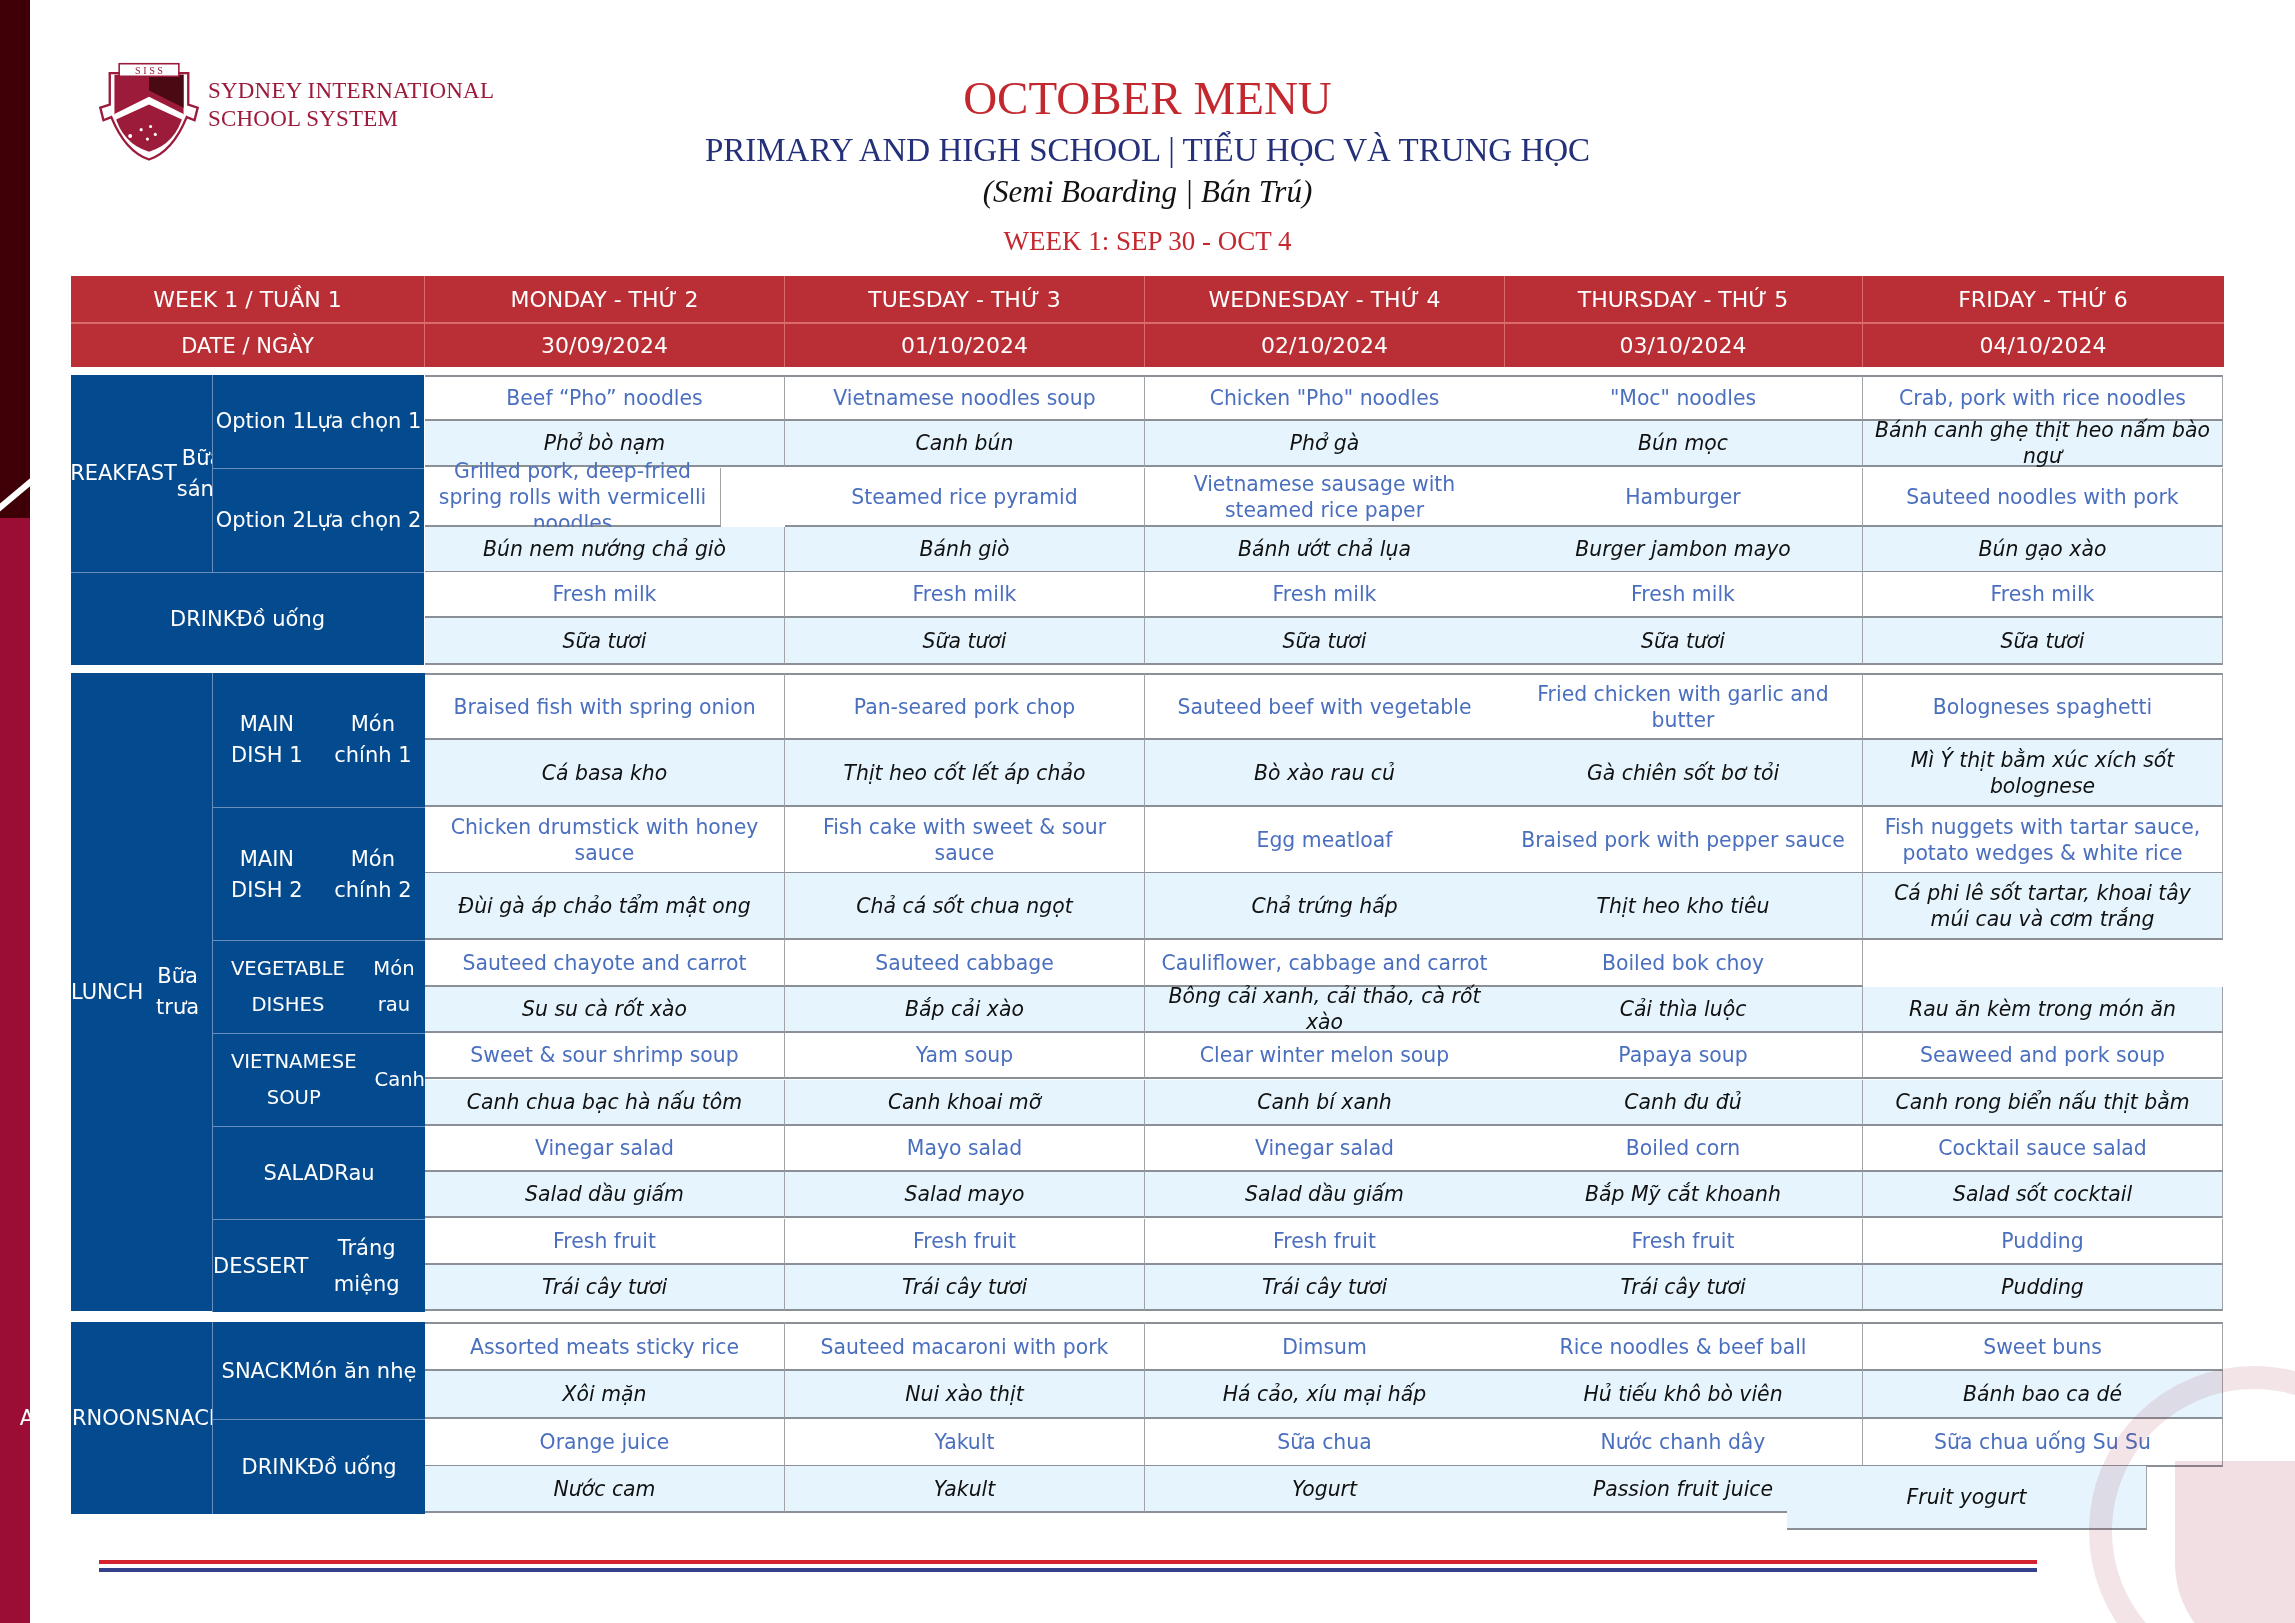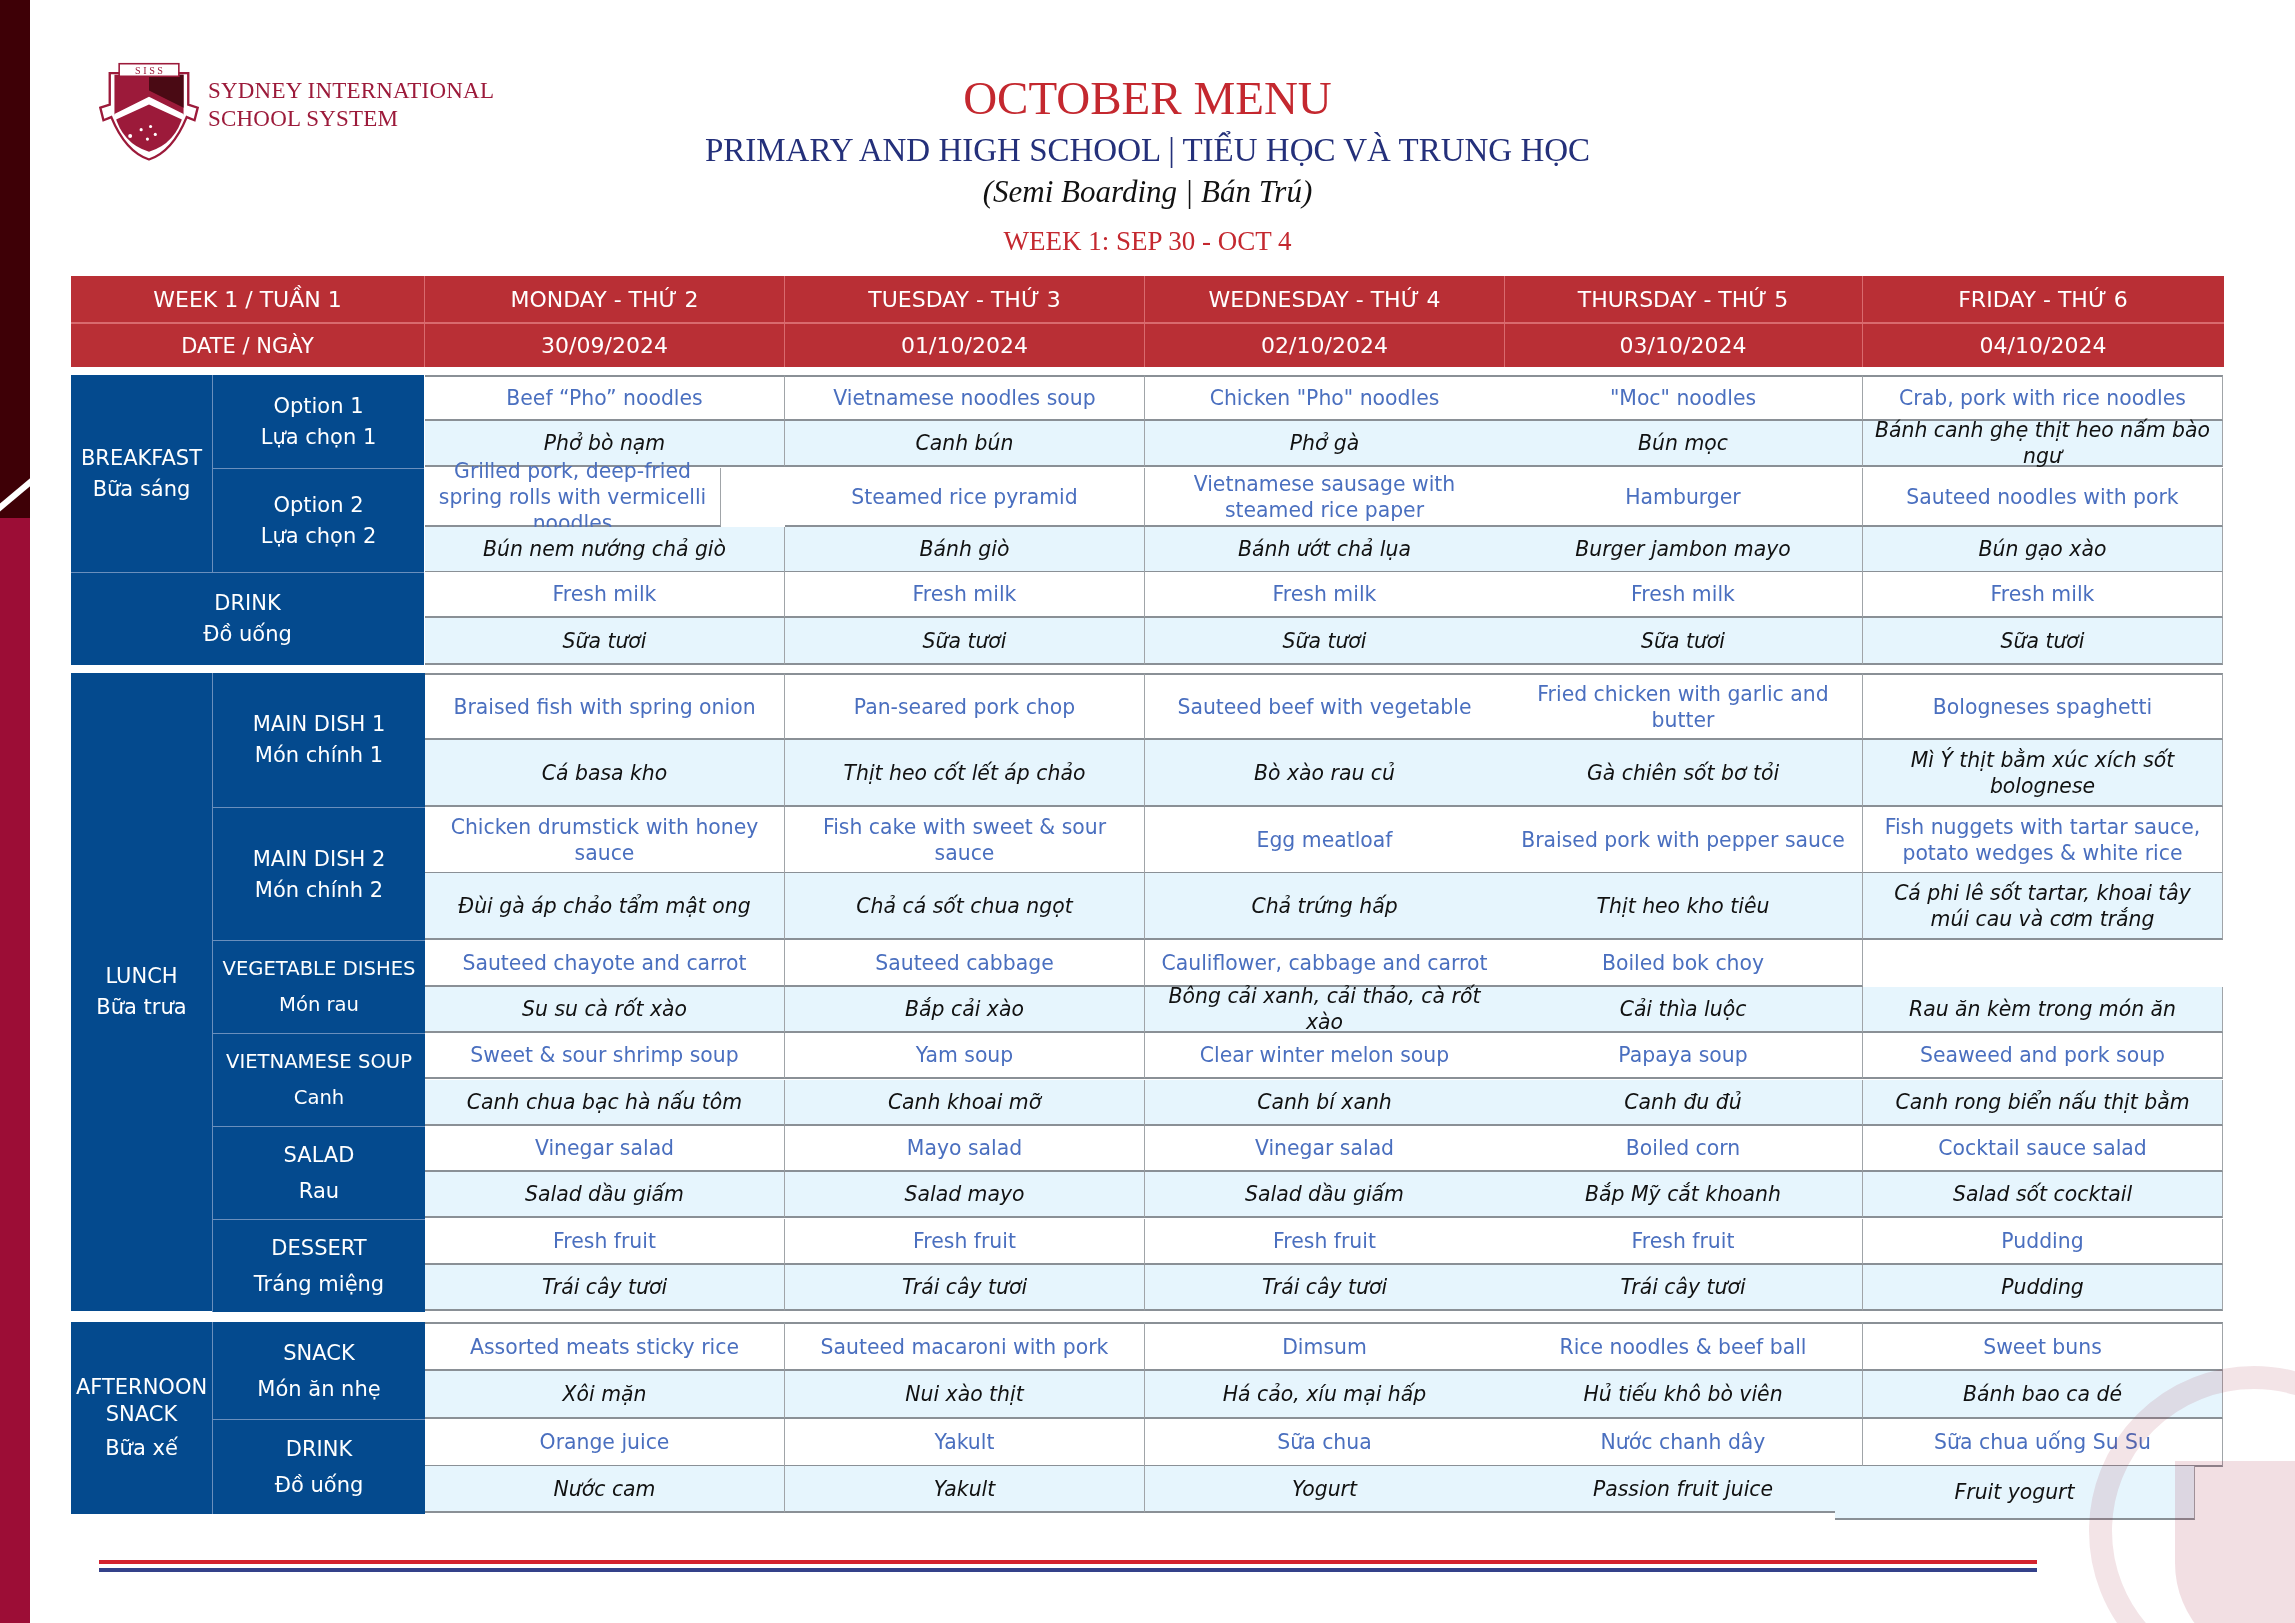--- a/index.html
+++ b/index.html
@@ -18,21 +18,21 @@
   .t1 { top: 71px; font-size: 47px; color: #c4282f; }
   .t2 { top: 132px; font-size: 33px; color: #24307a; }
   .t3 { top: 174px; font-size: 31px; color: #111; font-style: italic; }
   .t4 { top: 226px; font-size: 27px; color: #c4282f; }
 
   .hdr { position: absolute; left: 71px; top: 276px; width: 2153px; height: 91px; background: #b92f35; text-decoration: underline; }
   .hcell { position: absolute; display: flex; align-items: center; justify-content: center; color: #fff; font-size: 22px; border-right: 1.6px solid #d96a6e; box-sizing: border-box; }
   .hrow-line { position: absolute; left: 0; top: 46px; width: 2153px; height: 1.6px; background: #d96a6e; }
 
   .block { position: absolute; left: 71px; width: 2153px; }
-  .lbl { position: absolute; background: #044a8e; color: #fff; display: flex; flex-direction: column; align-items: center; justify-content: center; text-align: center; font-size: 21px; line-height: 31px; box-sizing: border-box; }
+  .lbl { position: absolute; background: #044a8e; color: #fff; display: flex; align-items: center; justify-content: center; text-align: center; font-size: 21px; line-height: 31px; box-sizing: border-box; }
   .lbl.sub { border-top: 1.6px solid #6a8fbd; border-left: 1.6px solid #6a8fbd; }
   .cell { position: absolute; display: flex; align-items: center; justify-content: center; text-align: center; font-size: 20.4px; line-height: 26px; box-sizing: border-box; border-right: 1.6px solid #a0a4a8; border-bottom: 2.4px solid #8a9096; padding: 0 11px; }
   .cell.en { background: #ffffff; color: #4a6fbf; }
   .cell.vi { background: #e6f5fd; color: #111; font-style: italic; }
 
   .footer-red { position: absolute; left: 99px; top: 1560px; width: 1938px; height: 3.9px; background: #d4232f; }
   .footer-blue { position: absolute; left: 99px; top: 1568px; width: 1938px; height: 3.9px; background: #34418a; }
 
   .watermark { position: absolute; left: 2089px; top: 1366px; width: 330px; height: 330px; border-radius: 50%; border: 23.6px solid rgba(160,30,60,0.12); box-sizing: border-box; }
   .watermark-shield { position: absolute; left: 2175px; top: 1461px; width: 204px; height: 204px; background: rgba(160,30,60,0.14); border-radius: 0 0 50% 50%; }
@@ -273,21 +273,21 @@
   <div class="cell vi" style="left:1792px;top:49px;width:360px;height:48px;">Bánh bao ca dé</div>
   <div class="cell en" style="left:714px;top:97px;width:360px;height:48px;">Yakult</div>
   <div class="cell en" style="left:1074px;top:97px;width:360px;height:48px;">Sữa chua</div>
   <div class="cell en" style="left:1433px;top:97px;width:359px;height:48px;">Nước chanh dây</div>
   <div class="cell en" style="left:1792px;top:97px;width:360px;height:48px;">Sữa chua uống Su Su</div>
 
   <div class="cell vi" style="left:354px;top:144px;width:360px;height:47px;">Nước cam</div>
   <div class="cell vi" style="left:714px;top:144px;width:360px;height:47px;">Yakult</div>
   <div class="cell vi" style="left:1074px;top:144px;width:360px;height:47px;">Yogurt</div>
   <div class="cell vi" style="left:1433px;top:144px;width:359px;height:47px;">Passion fruit juice</div>
-  <div class="cell vi" style="left:1764px;top:144px;width:360px;height:54px;">Fruit yogurt</div>
+  <div class="cell vi" style="left:1716px;top:144px;width:360px;height:64px;">Fruit yogurt</div>
 </div>
 
 <div class="footer-red"></div>
 <div class="footer-blue"></div>
 
 <div class="watermark"></div>
 <div class="watermark-shield"></div>
 
 
 </body></html>

